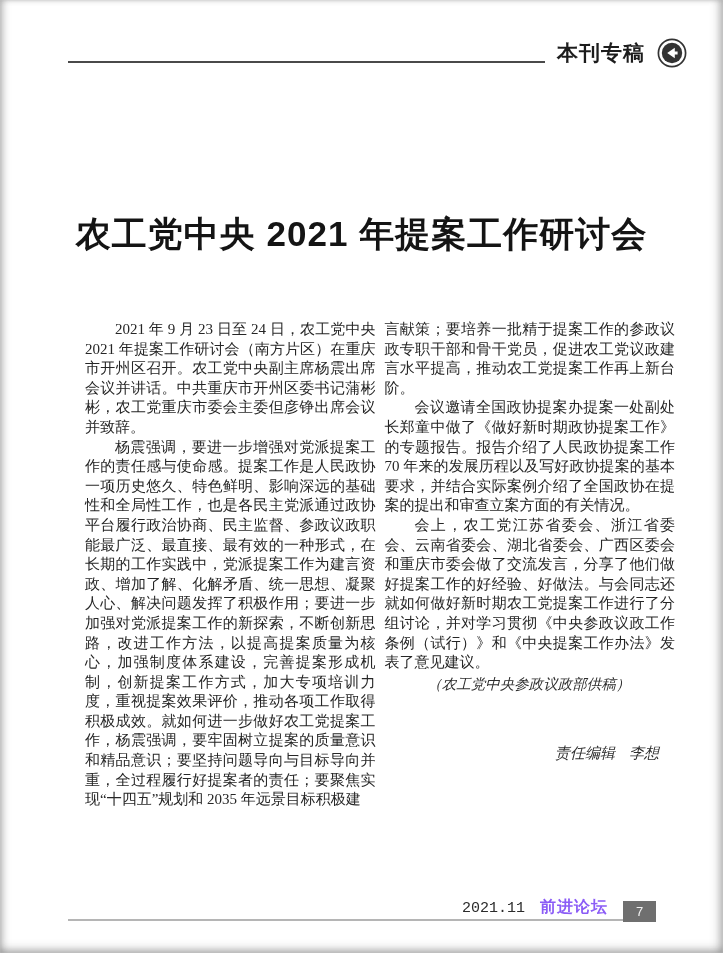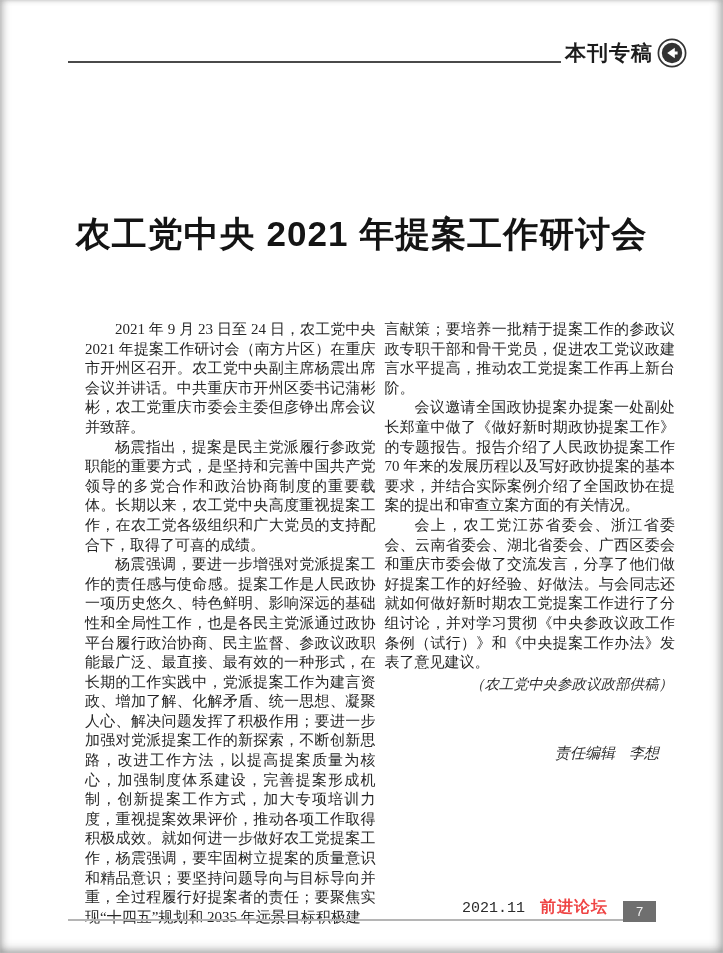--- a/index.html
+++ b/index.html
@@ -16,21 +16,21 @@
       inset 7px 0 9px -5px rgba(110,110,110,.55),
       inset -8px 0 10px -5px rgba(110,110,110,.55),
       inset 0 -8px 10px -5px rgba(110,110,110,.55),
       inset 0 4px 6px -5px rgba(140,140,140,.35);
   }
 
   
   .header {
     position: absolute; top: 36px; left: 68px; right: 36px;
     height: 34px;
-    display: flex; align-items: center; gap: 4px;
+    display: flex; align-items: center; gap: 12px;
   }
   .header-rule {
     flex: 1; height: 2px; background: #4a4a4a;
     align-self: flex-end; margin-bottom: 7px;
   }
   .header-label {
     font-family: "Liberation Sans", "DejaVu Sans", sans-serif;
     font-weight: bold; font-size: 21px; color: #1c1c1c;
     letter-spacing: 1px; white-space: nowrap;
   }
@@ -56,21 +56,21 @@
     margin: 0;
     font-size: 15px; line-height: 19.6px;
     text-align: justify;
     color: #262626;
   }
   .column p.indent { text-indent: 2em; }
 
   .credit-line {
     margin-top: 2px;
     font-size: 14.5px; line-height: 19.6px;
-    text-align: right;
+    text-align: center;
     font-style: italic;
     color: #2e2e2e;
     padding-right: 2px;
   }
   .editor-line {
     margin-top: 50px;
     text-align: right;
     font-style: italic;
     font-size: 15px;
     color: #2e2e2e;
@@ -90,21 +90,21 @@
   .footer-content {
     position: absolute; right: 0; bottom: 0;
     display: flex; align-items: flex-end; gap: 15px;
   }
   .footer-issue {
     font-family: Liberation Mono, monospace;
     font-size: 15px; color: #2b2b2b; padding-bottom: 6px;
   }
   .footer-journal {
     font-family: "Liberation Sans", "DejaVu Sans", sans-serif;
-    font-weight: bold; font-size: 16px; color: #ef4444;
+    font-weight: bold; font-size: 16px; color: #8b5cf6;
     letter-spacing: 1px; padding-bottom: 5px;
   }
   .page-badge {
     width: 33px; height: 21px;
     background: #6f6f6f;
     color: #f2f2f2;
     font-family: "Liberation Sans", "DejaVu Sans", sans-serif;
     font-size: 13px;
     display: flex; align-items: center; justify-content: center;
     margin-bottom: 1px;
@@ -127,21 +127,20 @@
     </span>
   </div>
 
   <div class="title-block">
     <div>农工党中央 2021 年提案工作研讨会</div>
   </div>
 
   <div class="columns">
     <div class="column">
       <p class="indent">2021 年 9 月 23 日至 24 日，农工党中央 2021 年提案工作研讨会（南方片区）在重庆市开州区召开。农工党中央副主席杨震出席会议并讲话。中共重庆市开州区委书记蒲彬彬，农工党重庆市委会主委但彦铮出席会议并致辞。</p>
-      <p class="indent">杨震指出，提案是民主党派履行参政党职能的重要方式，是坚持和完善中国共产党领导的多党合作和政治协商制度的重要载体。长期以来，农工党中央高度重视提案工作，在农工党各级组织和广大党员的支持配合下，取得了可喜的成绩。</p>
       <p class="indent">杨震强调，要进一步增强对党派提案工作的责任感与使命感。提案工作是人民政协一项历史悠久、特色鲜明、影响深远的基础性和全局性工作，也是各民主党派通过政协平台履行政治协商、民主监督、参政议政职能最广泛、最直接、最有效的一种形式，在长期的工作实践中，党派提案工作为建言资政、增加了解、化解矛盾、统一思想、凝聚人心、解决问题发挥了积极作用；要进一步加强对党派提案工作的新探索，不断创新思路，改进工作方法，以提高提案质量为核心，加强制度体系建设，完善提案形成机制，创新提案工作方式，加大专项培训力度，重视提案效果评价，推动各项工作取得积极成效。就如何进一步做好农工党提案工作，杨震强调，要牢固树立提案的质量意识和精品意识；要坚持问题导向与目标导向并重，全过程履行好提案者的责任；要聚焦实现“十四五”规划和 2035 年远景目标积极建</p>
     </div>
     <div class="column">
       <p>言献策；要培养一批精于提案工作的参政议政专职干部和骨干党员，促进农工党议政建言水平提高，推动农工党提案工作再上新台阶。</p>
       <p class="indent">会议邀请全国政协提案办提案一处副处长郑童中做了《做好新时期政协提案工作》的专题报告。报告介绍了人民政协提案工作 70 年来的发展历程以及写好政协提案的基本要求，并结合实际案例介绍了全国政协在提案的提出和审查立案方面的有关情况。</p>
       <p class="indent">会上，农工党江苏省委会、浙江省委会、云南省委会、湖北省委会、广西区委会和重庆市委会做了交流发言，分享了他们做好提案工作的好经验、好做法。与会同志还就如何做好新时期农工党提案工作进行了分组讨论，并对学习贯彻《中央参政议政工作条例（试行）》和《中央提案工作办法》发表了意见建议。</p>
       <div class="credit-line">（农工党中央参政议政部供稿）</div>
       <div class="editor-line">
         <span>责任编辑</span><span class="editor-name">李想</span>
       </div>

